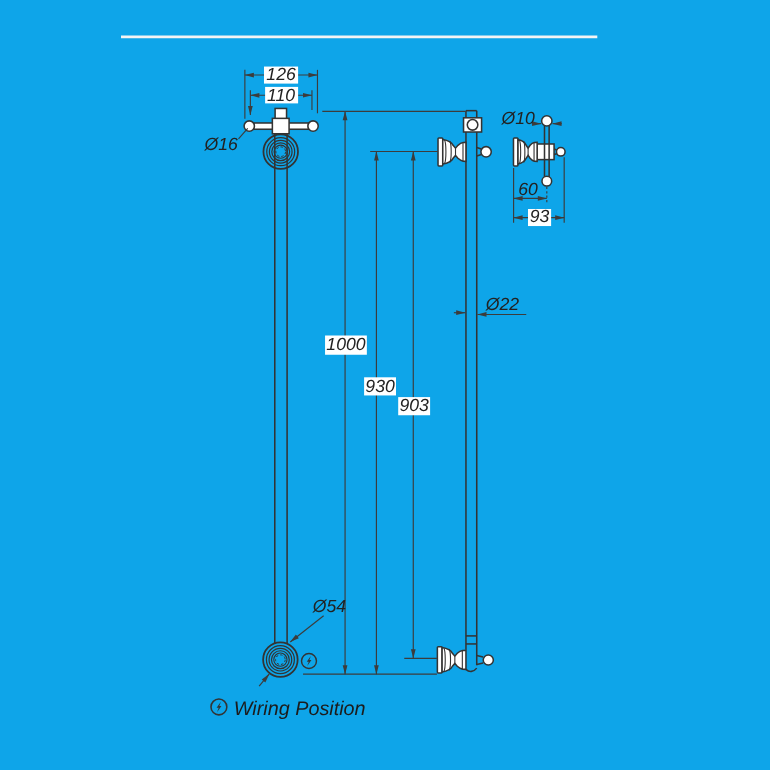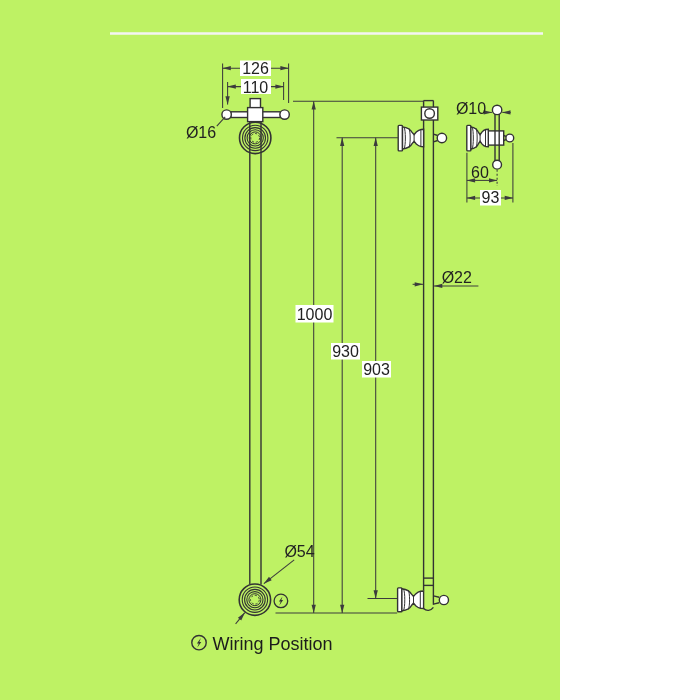--- a/index.html
+++ b/index.html
@@ -1,16 +1,16 @@
 <!DOCTYPE html>
 <html><head>
 <meta charset="utf-8">
 <style>
   html,body{margin:0;padding:0;background:#ffffff;}
-  .stage{position:relative;width:560px;height:700px;background:#bef264;overflow:hidden;}
+  .stage{position:relative;width:700px;height:700px;background:#0ea5e9;overflow:hidden;font-style:italic;}
   svg{display:block;}
   .dimtext{font-family:"Liberation Sans",sans-serif;font-size:16px;fill:#222222;}
   .bigtext{font-family:"Liberation Sans",sans-serif;font-size:18px;fill:#1c1c1c;}
 </style>
 </head>
 <body>
 
 <div class="stage">
 <svg width="700" height="700" viewBox="0 0 700 700">
   <defs>

